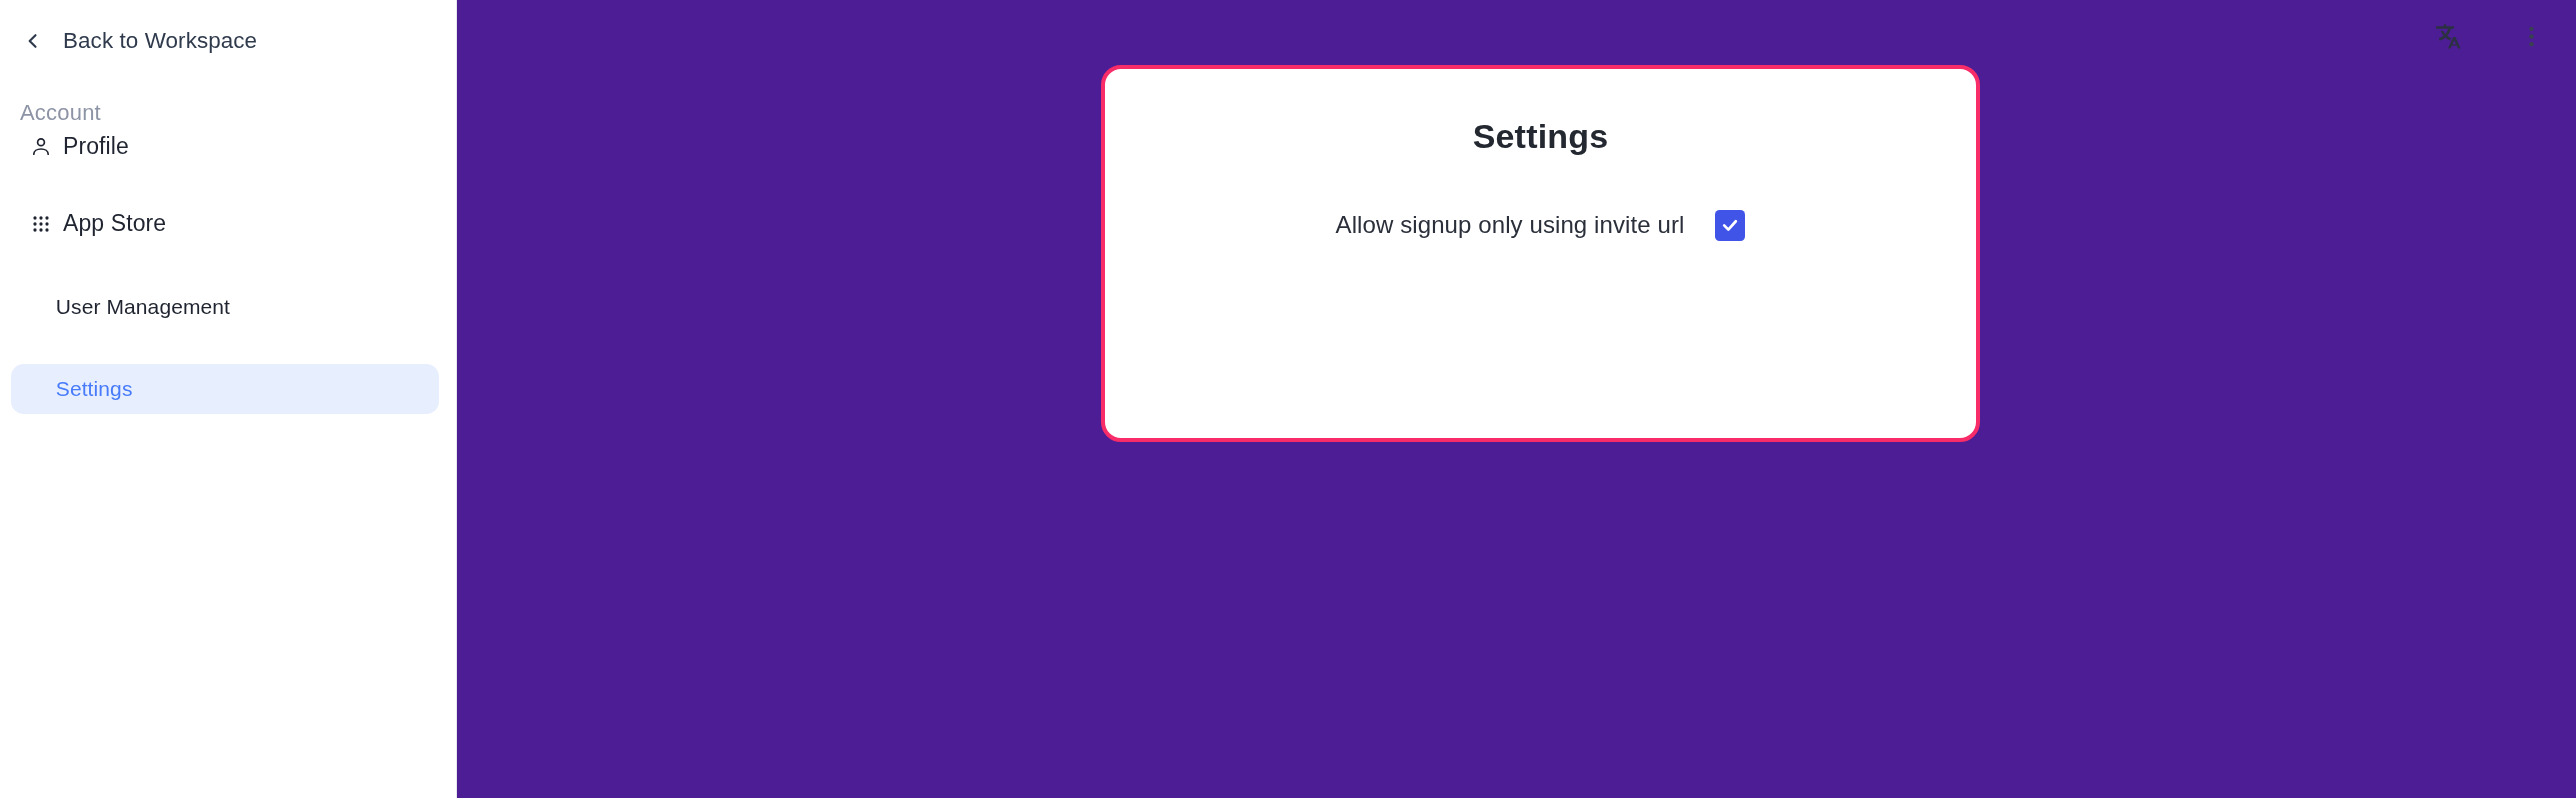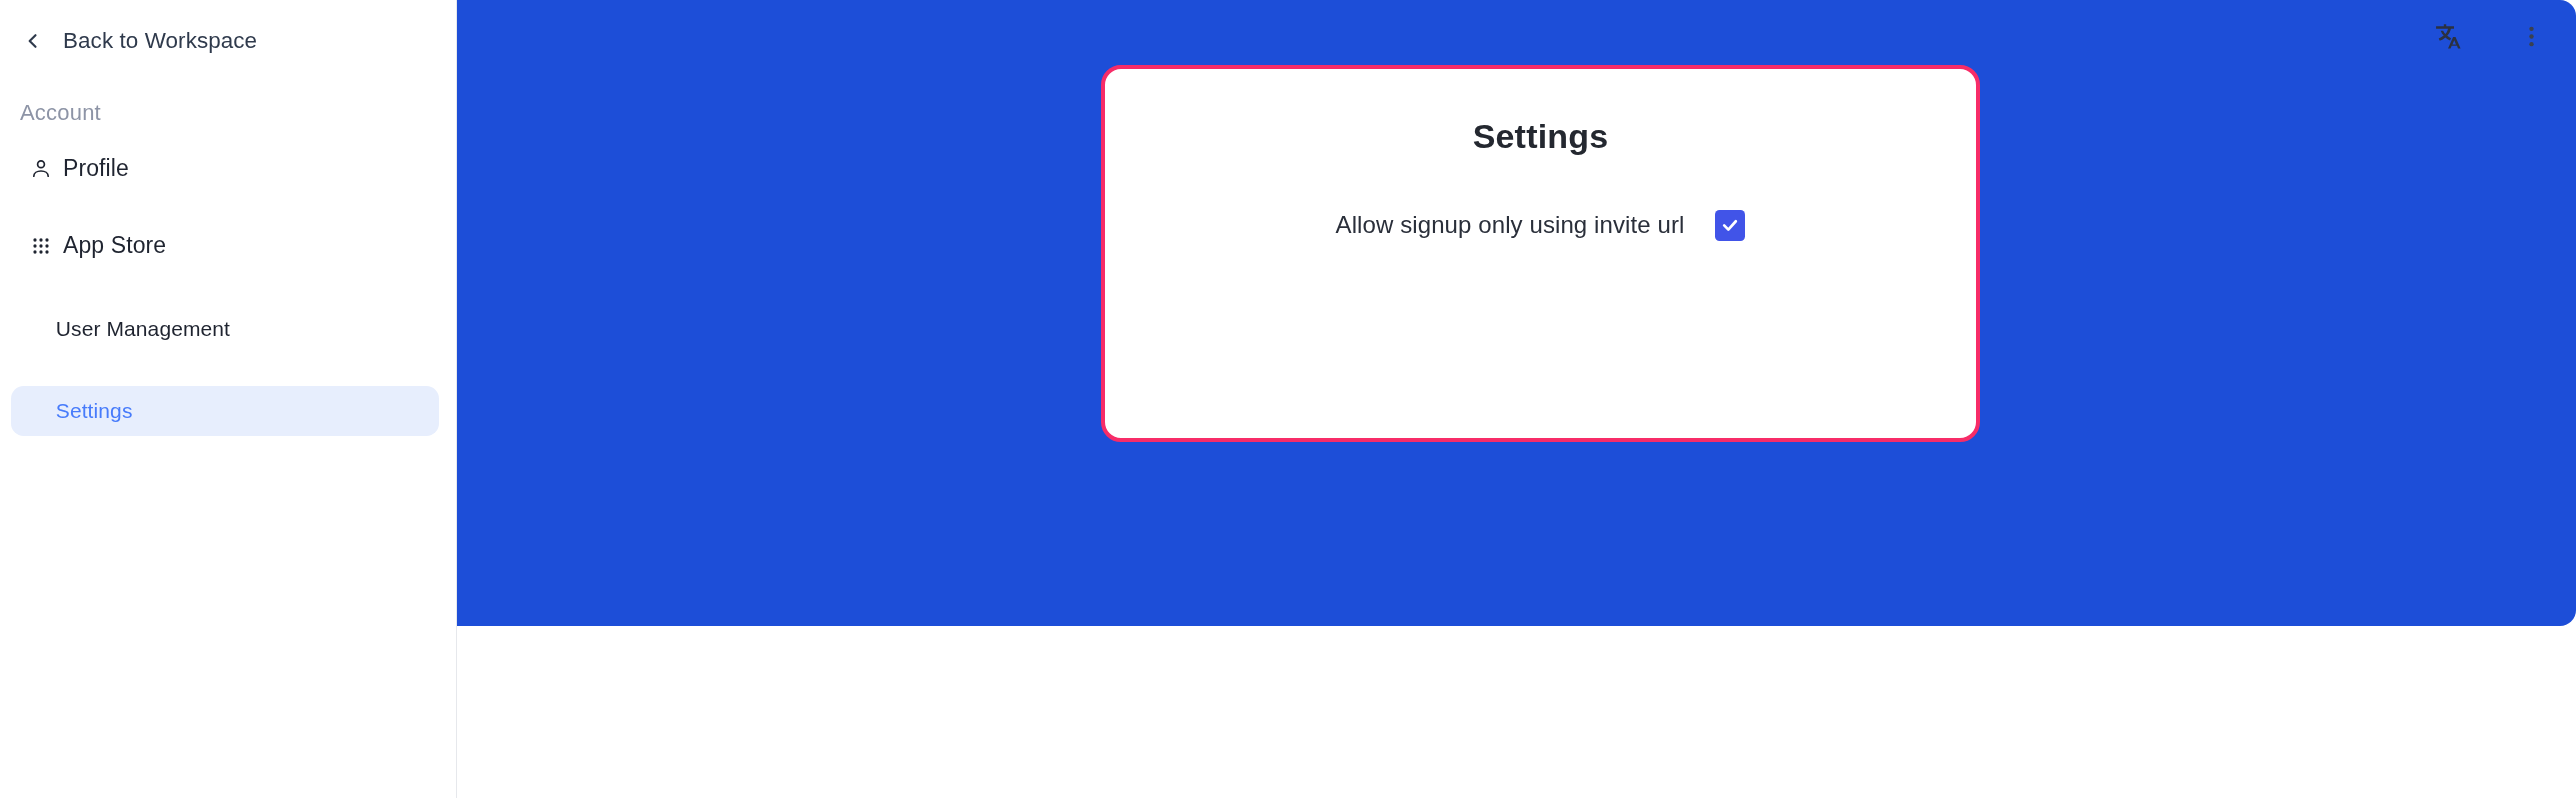--- a/index.html
+++ b/index.html
@@ -8,23 +8,22 @@
     width: 2576px;
     height: 798px;
     background: #ffffff;
     font-family: "Liberation Sans", sans-serif;
     overflow: hidden;
   }
 
   .app {
     position: relative;
     width: 2576px;
-    height: 626px;
-    background: #1d4ed8;
-    border-radius: 16px;
+    height: 798px;
+    background: #4c1d95;
   }
 
   
   .sidebar {
     position: absolute;
     left: 0;
     top: 0;
     width: 457px;
     height: 798px;
     background: #ffffff;
@@ -62,21 +61,21 @@
     left: 20px;
     top: 100px;
     font-size: 22px;
     color: #8d94a6;
     letter-spacing: 0.2px;
   }
 
   .nav {
     position: absolute;
     left: 0;
-    top: 146px;
+    top: 124px;
     width: 457px;
   }
 
   .nav-item {
     position: relative;
     display: flex;
     align-items: center;
     height: 45px;
     margin: 0 20px;
     padding-left: 9px;

